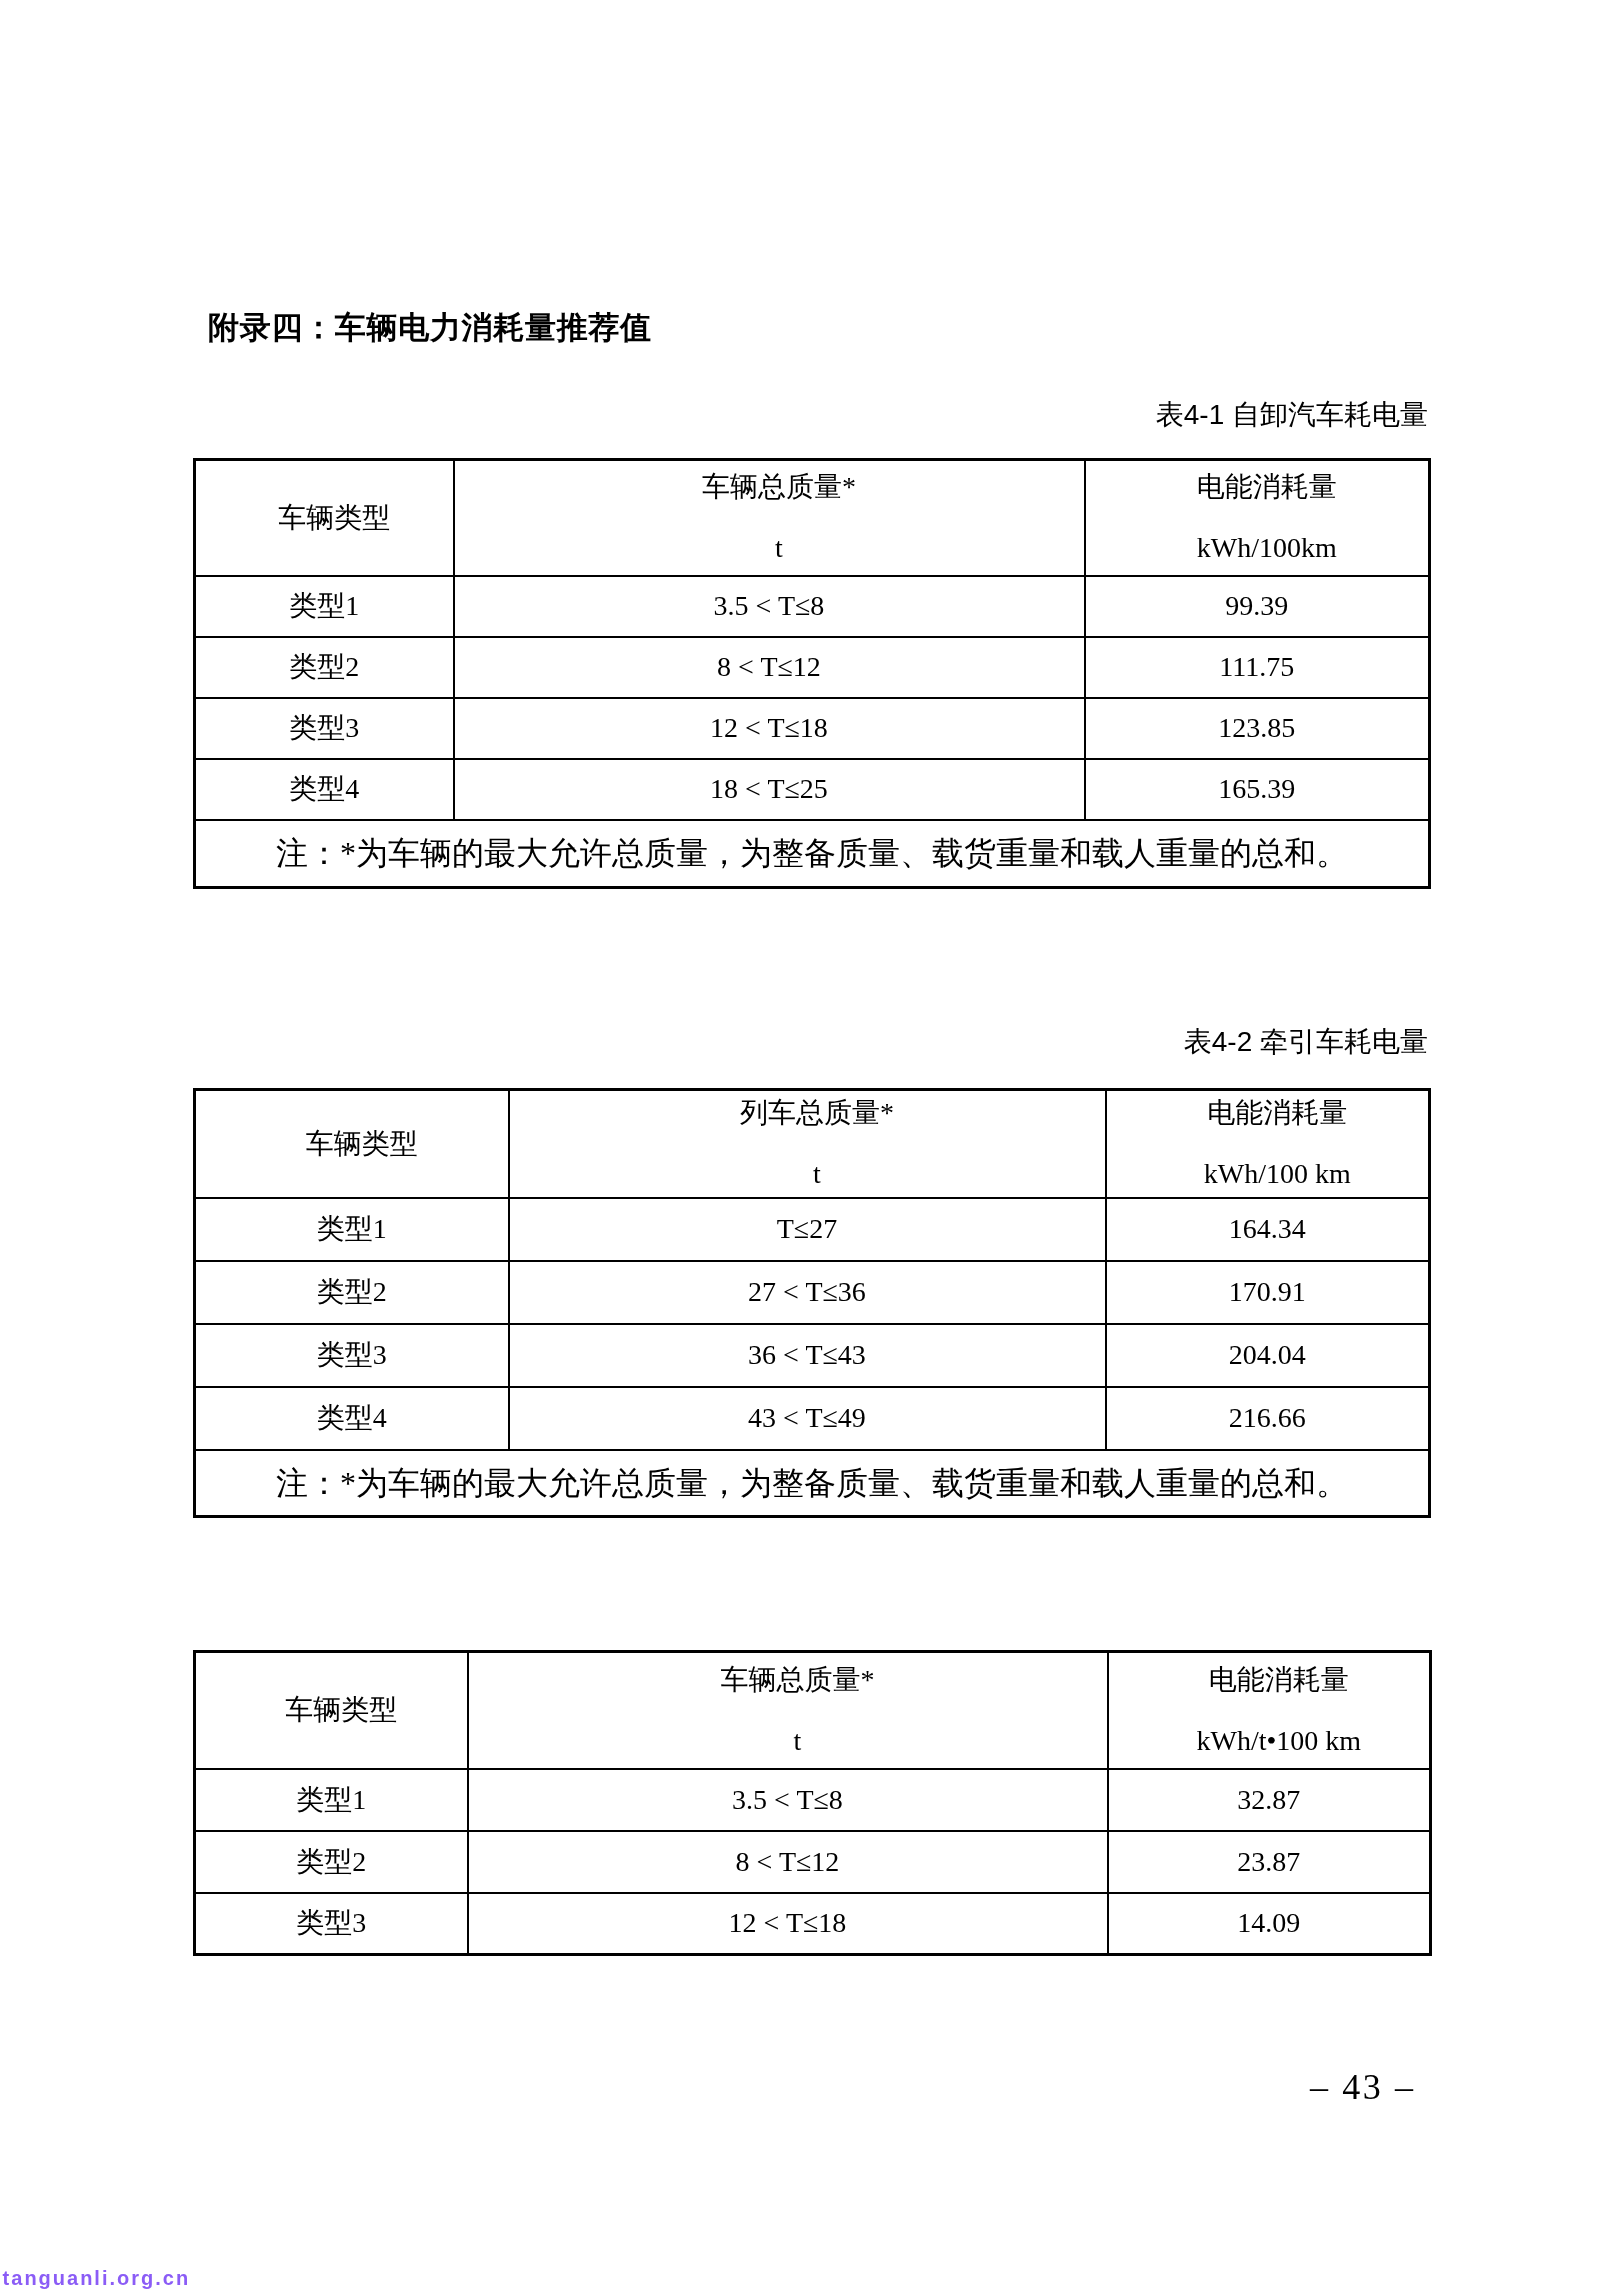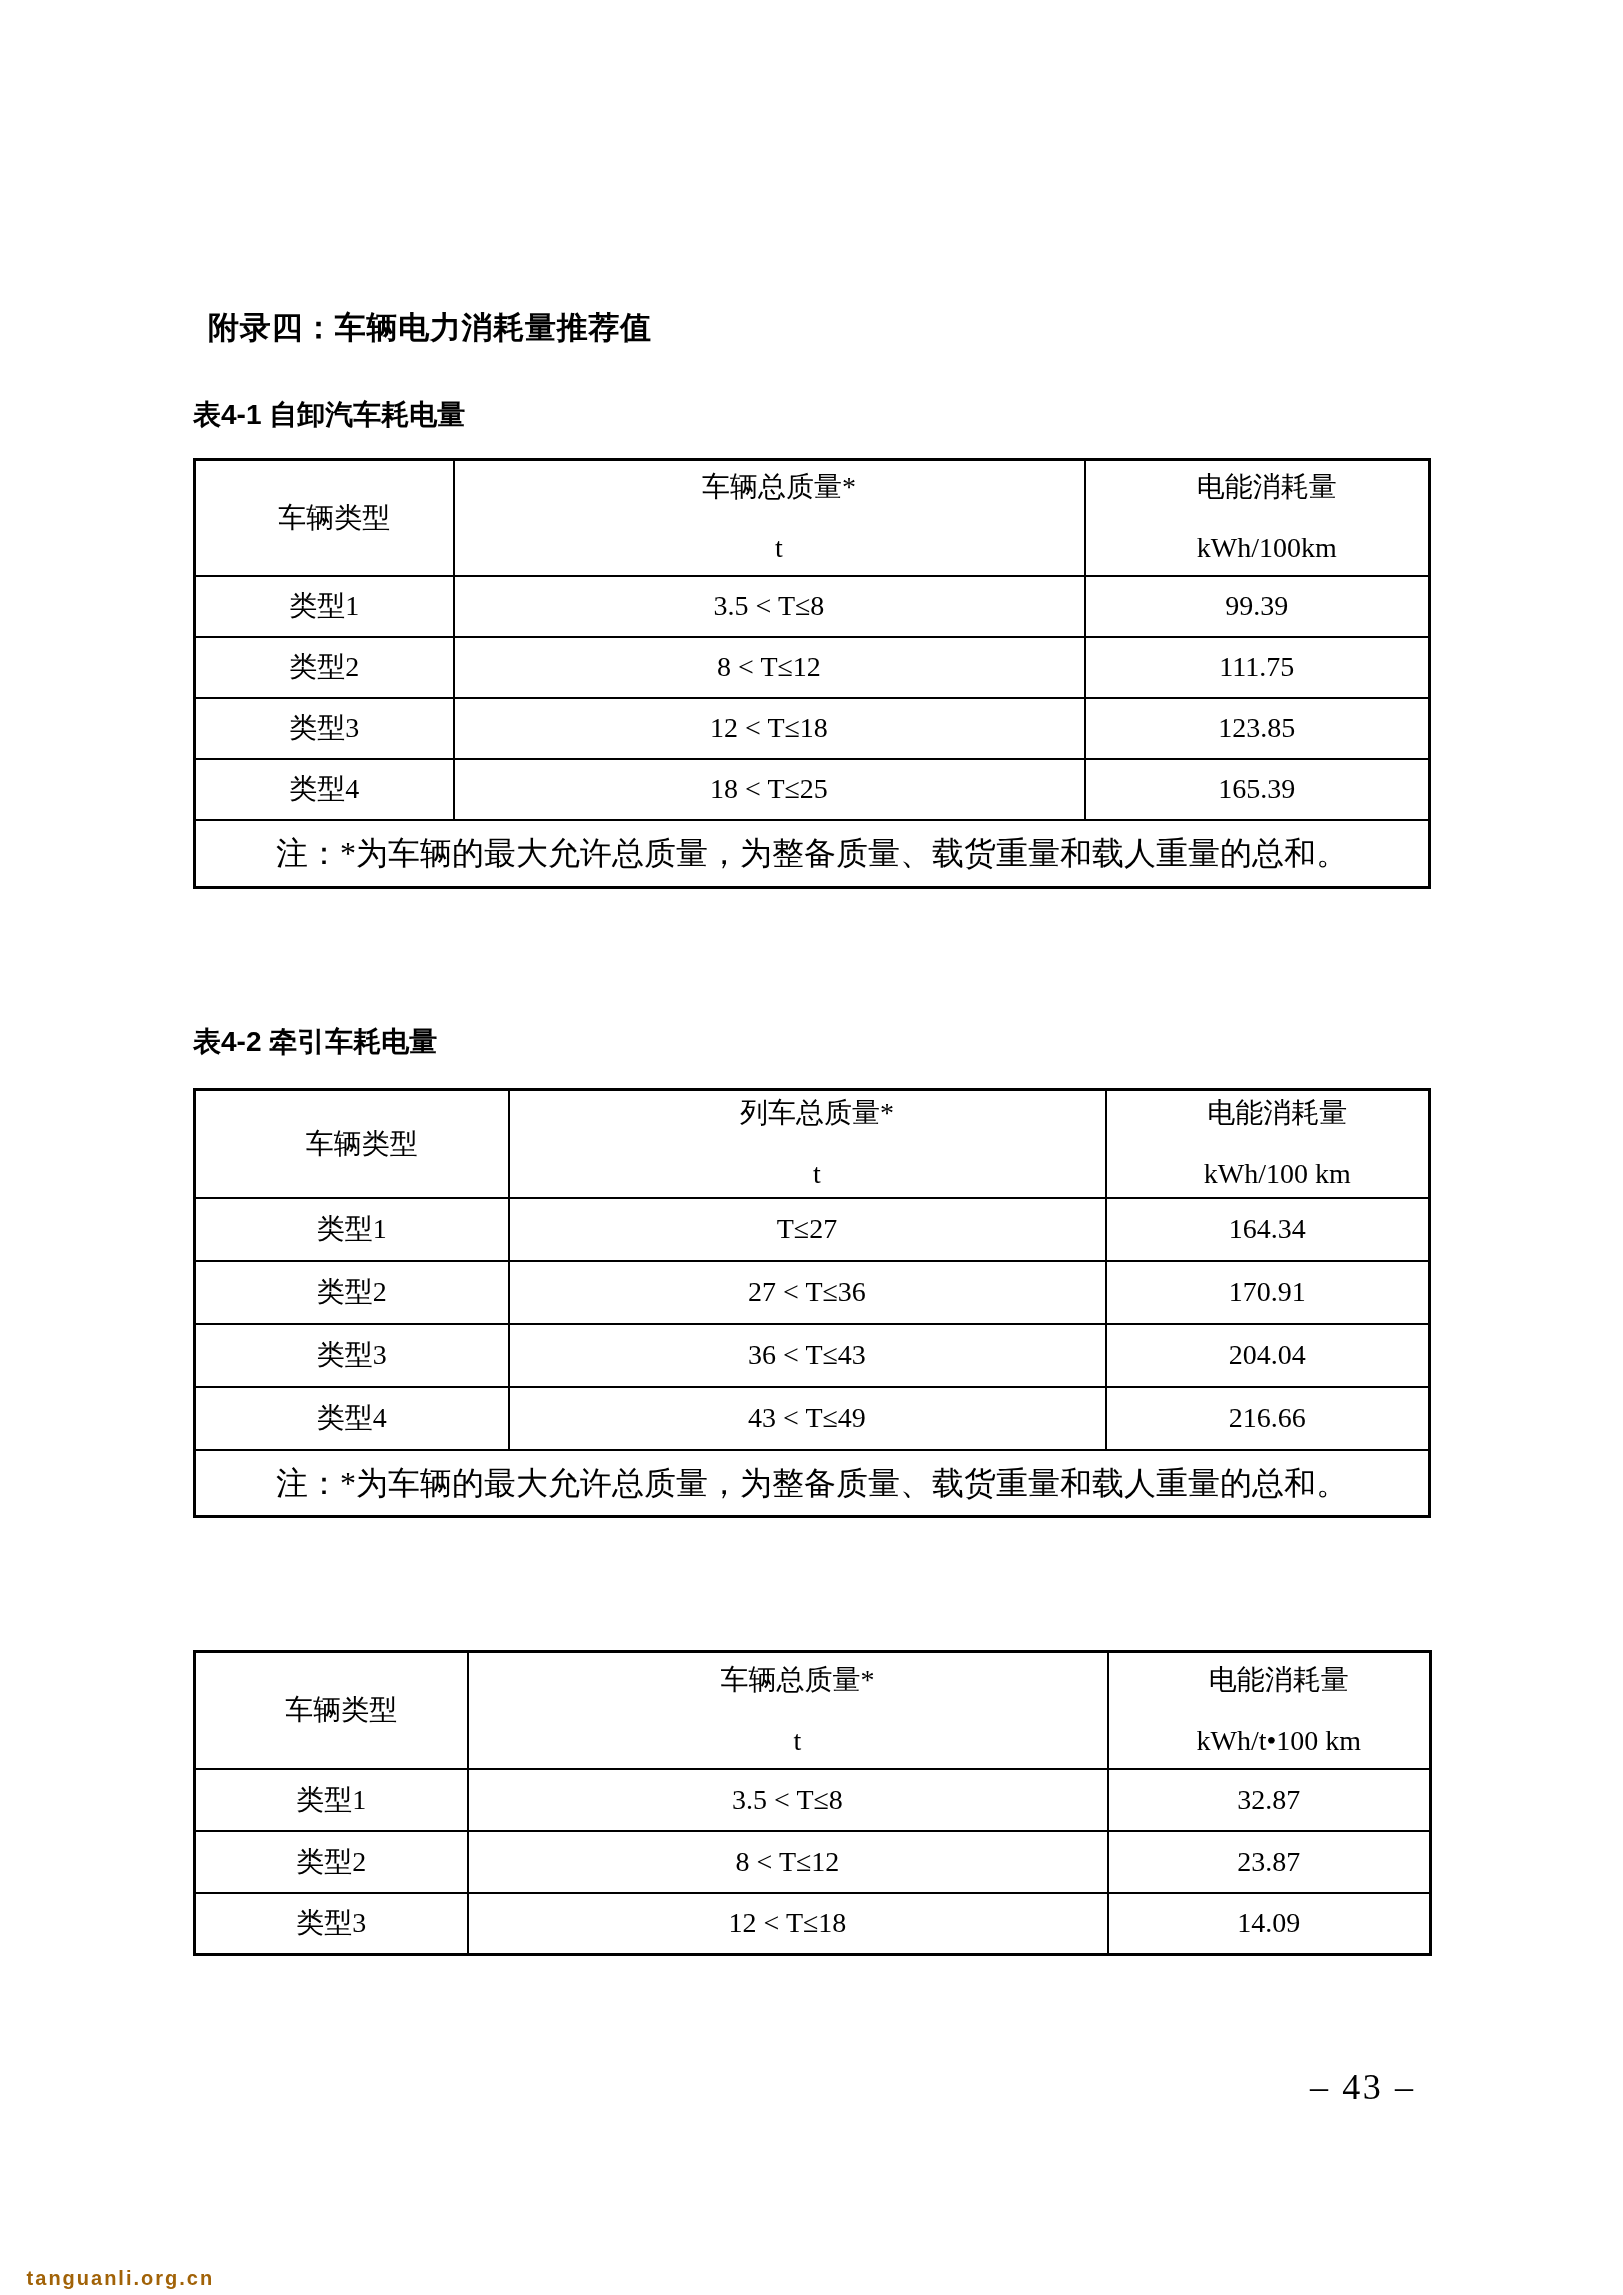--- a/index.html
+++ b/index.html
@@ -24,23 +24,23 @@
     font-weight: bold;
     font-size: 31px;
     line-height: 1.1;
     letter-spacing: 0.7px;
     white-space: nowrap;
   }
   .caption {
     position: absolute;
     left: 193px;
     width: 1235px;
-    text-align: left;
+    text-align: right;
     font-family: "Liberation Sans", sans-serif;
-    font-weight: bold;
+    font-weight: normal;
     font-size: 28px;
     line-height: 1;
     white-space: nowrap;
   }
   .cap1 { top: 401px; }
   .cap2 { top: 1028px; }
   .cap3 { top: 1587px; }
 
   table.dt {
     position: absolute;
@@ -108,23 +108,22 @@
     white-space: nowrap;
   }
   .watermark {
     position: absolute;
     left: 2.6px;
     top: 2267px;
     font-family: "Liberation Sans", sans-serif;
     font-weight: bold;
     font-size: 20px;
     letter-spacing: 2px;
-    color: #a16207;
-    white-space: nowrap;
-    margin-left: 24px;
+    color: #8b5cf6;
+    white-space: nowrap;
   }
 </style>
 </head>
 <body>
 
 <div class="page">
 
   <div class="doc-title">附录四：车辆电力消耗量推荐值</div>
 
   <div class="caption cap1">表4-1 自卸汽车耗电量</div>

